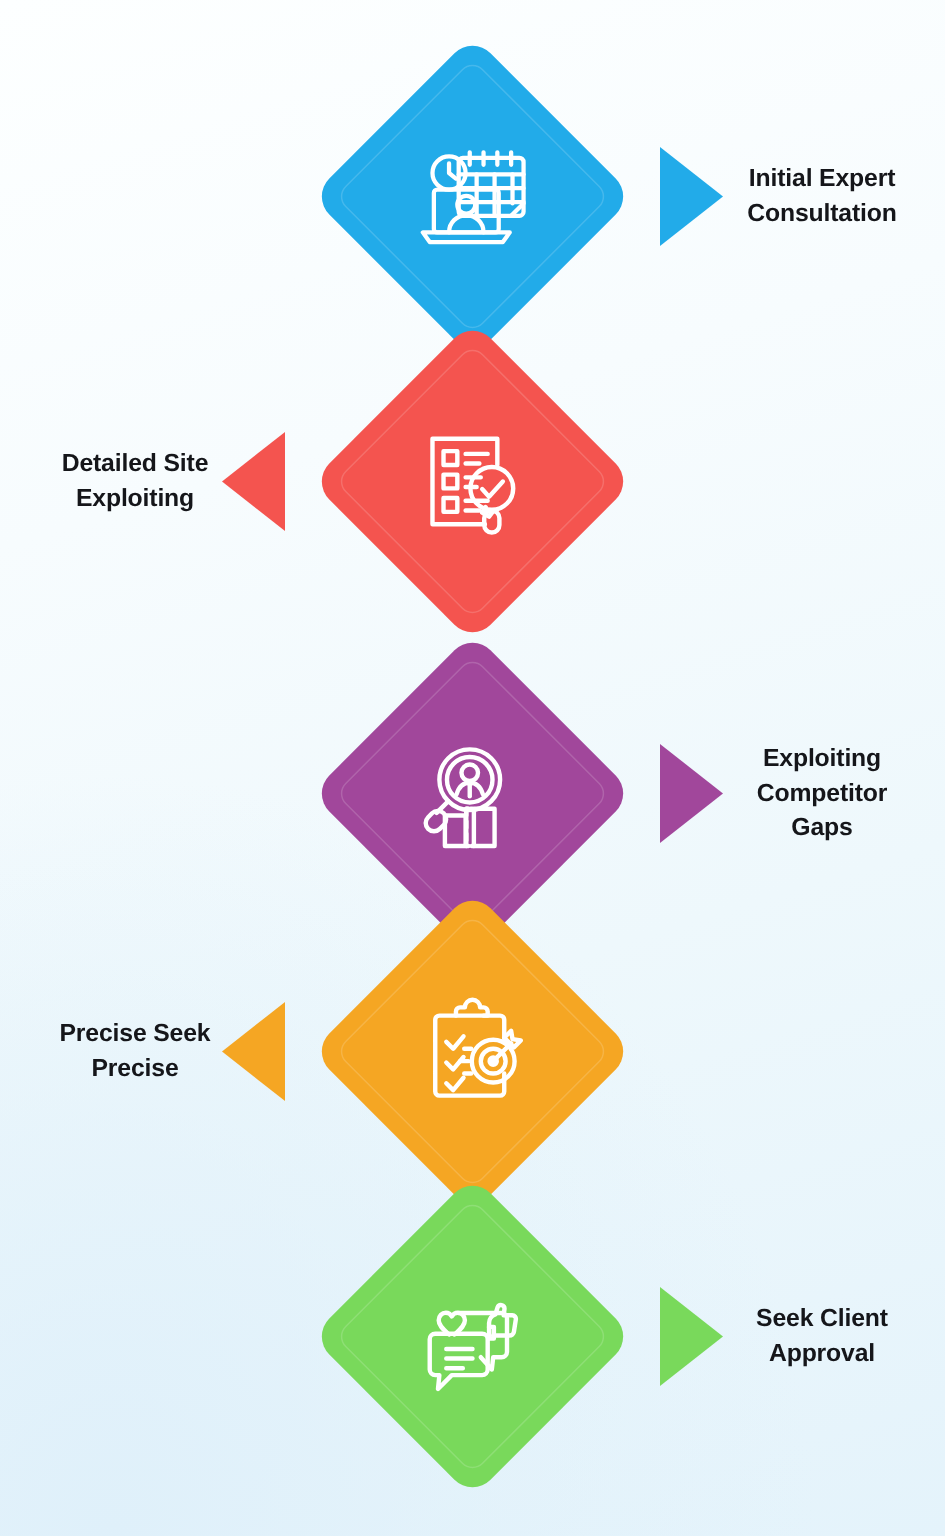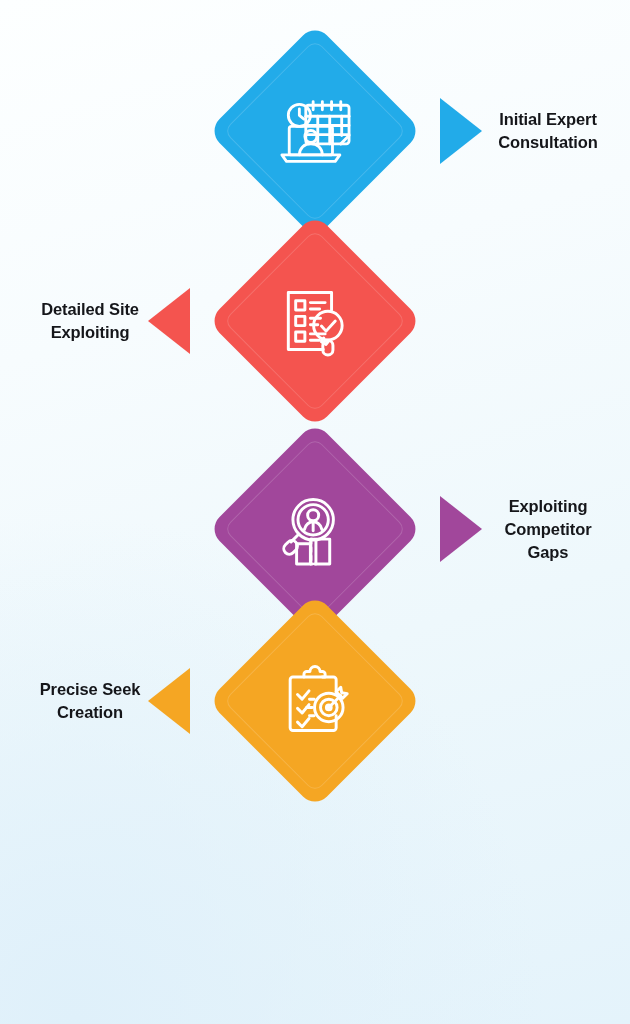--- a/index.html
+++ b/index.html
@@ -174,18 +174,38 @@
           <circle cx="65" cy="57" r="2.6"></circle>
           <path d="M49 48h-5M47 57h-6M49 66h-5"></path>
           <path d="M65 57l13-13"></path>
           <path d="M73 40l5-5 1 6 6 1-5 5z"></path>
         </svg>
       </div>
     </div>
     <div class="arrow left" style="color:#F5A623"></div>
     <div class="label left">
       <div>Precise Seek</div>
-      <div>Creation</div>
-    </div>
-  </div>
-
+      <div>Precise</div>
+    </div>
+  </div>
+
+  <div class="row" style="top:784px">
+    <div class="diamond-wrap">
+      <div class="diamond" style="background:#79D95B"></div>
+      <div class="icon-holder">
+        <svg viewBox="0 0 100 100" fill="none" stroke="#ffffff" stroke-width="3.2" stroke-linecap="round" stroke-linejoin="round">
+          <path d="M40 33h31a4 4 0 014 4v24a4 4 0 01-4 4h-6l-1 9-8-9"></path>
+          <path d="M23 48h34a4 4 0 014 4v22a4 4 0 01-4 4H35l-10 10 1-10h-3a4 4 0 01-4-4V52a4 4 0 014-4z"></path>
+          <path d="M31 59h19M31 66h19M31 73h12"></path>
+          <path d="M62 43.5v-3.2c0-3 2-5.5 4.6-6.3l1.6-5.2a2.6 2.6 0 015 1l-.6 4.8h6.2a2.6 2.6 0 012.6 3l-1.4 9a3.2 3.2 0 01-3.2 2.7H65"></path>
+          <path d="M62 43v8.5h3.5V43z"></path>
+          <path d="M33 48.5c-4-3.6-7.5-6.2-7.5-10.2 0-3.2 2.4-5.5 5.2-5.5 1.8 0 3.4 1 4.3 2.6.9-1.6 2.5-2.6 4.3-2.6 2.8 0 5.2 2.3 5.2 5.5 0 4-3.5 6.6-7.5 10.2"></path>
+        </svg>
+      </div>
+    </div>
+    <div class="arrow right" style="color:#79D95B"></div>
+    <div class="label right">
+      <div>Seek Client</div>
+      <div>Approval</div>
+    </div>
+  </div>
 
 </div>
 
 </body></html>

